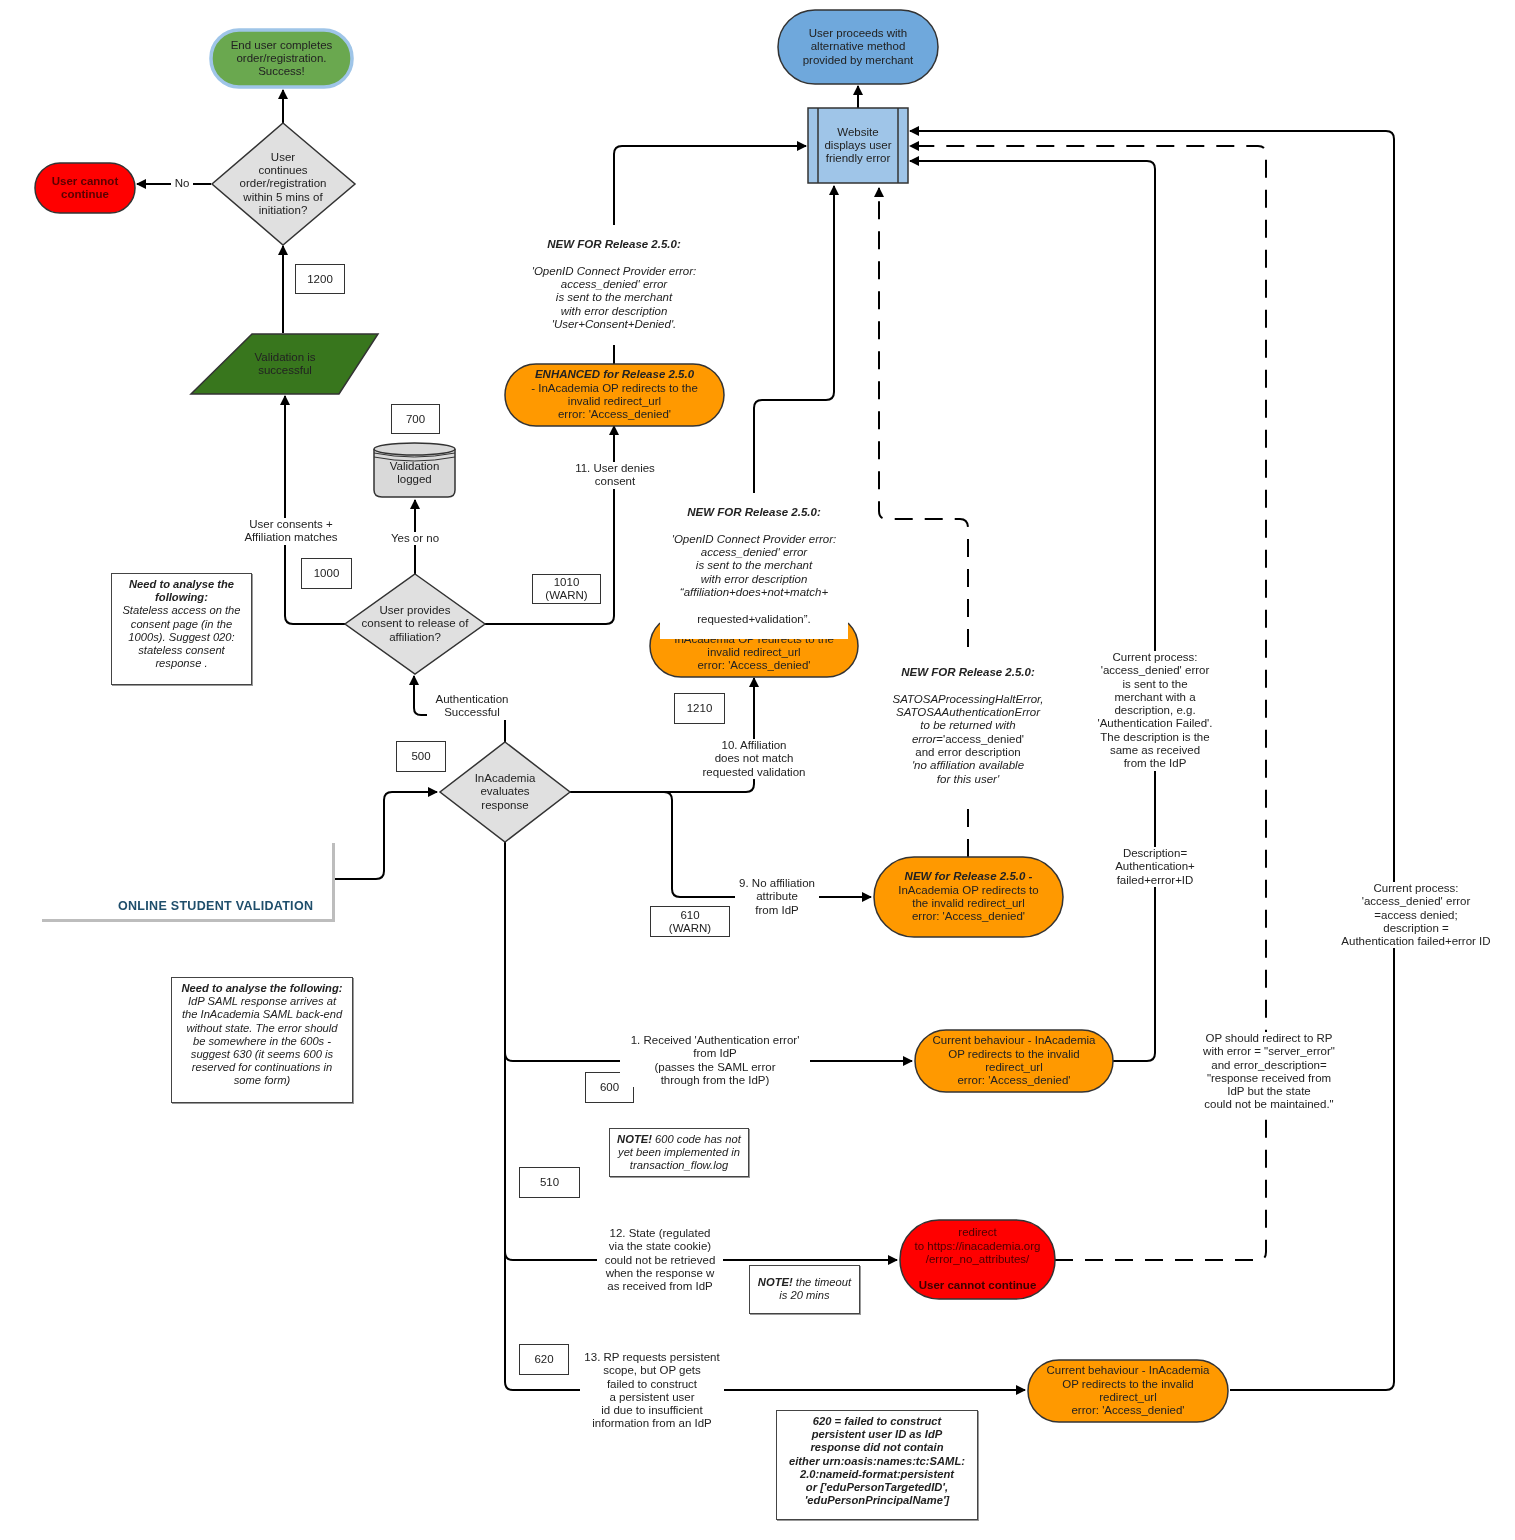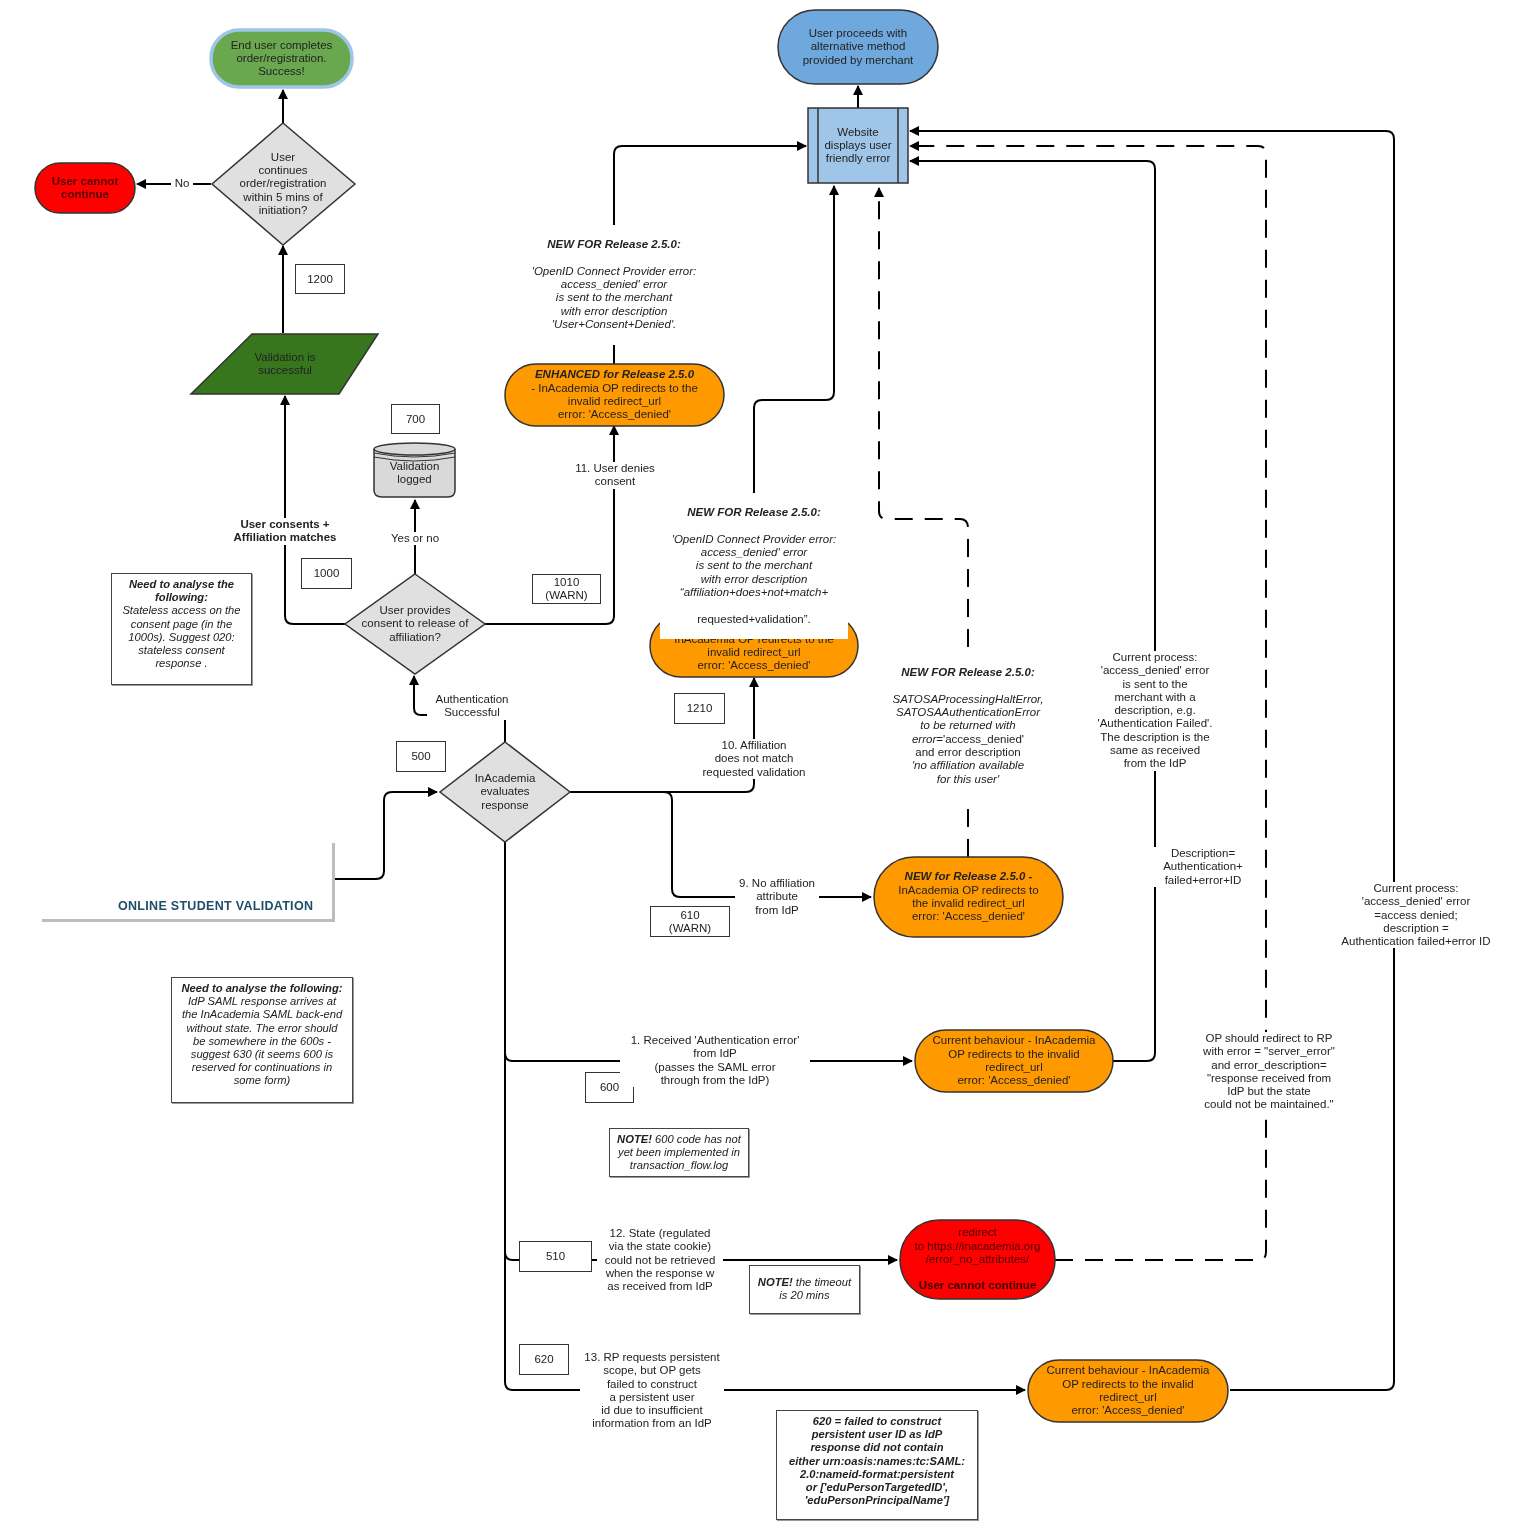--- a/index.html
+++ b/index.html
@@ -162,25 +162,25 @@
 <div class="box" style="left:295px;top:264px;width:50px;height:30px;">1200</div>
 <div class="box" style="left:391px;top:404px;width:49px;height:30px;">700</div>
 <div class="box" style="left:301px;top:558px;width:51px;height:31px;">1000</div>
 <div class="box" style="left:516px;top:574px;width:69px;height:30px;margin-left:16px;">1010
 (WARN)</div>
 <div class="box" style="left:674px;top:693px;width:51px;height:31px;">1210</div>
 <div class="box" style="left:396px;top:741px;width:50px;height:31px;">500</div>
 <div class="box" style="left:650px;top:906px;width:80px;height:31px;">610
 (WARN)</div>
 <div class="box" style="left:585px;top:1072px;width:49px;height:31px;">600</div>
-<div class="box" style="left:519px;top:1241px;width:73px;height:31px;">510</div>
+<div class="box" style="left:519px;top:1167px;width:61px;height:31px;">510</div>
 <div class="box" style="left:519px;top:1344px;width:50px;height:31px;">620</div>
 
 <div class="lbl bg" style="left:171px;top:177px;width:22px;">No</div>
-<div class="lbl bg" style="left:225px;top:518px;width:120px;font-weight:bold;">User consents +
+<div class="lbl bg" style="left:231px;top:518px;width:120px;">User consents +
 Affiliation matches</div>
 <div class="lbl bg" style="left:384px;top:532px;width:62px;">Yes or no</div>
 <div class="lbl bg" style="left:427px;top:693px;width:90px;">Authentication
 Successful</div>
 <div class="lbl bg" style="left:569px;top:462px;width:92px;">11. User denies
 consent</div>
 <div class="lbl bg" style="left:696px;top:739px;width:116px;">10. Affiliation
 does not match
 requested validation</div>
 <div class="lbl bg" style="left:735px;top:877px;width:84px;">9. No affiliation
@@ -231,21 +231,21 @@
 </div>
 <div class="lbl bg" style="left:1088px;top:651px;width:134px;">Current process:
 'access_denied' error
 is sent to the
 merchant with a
 description, e.g.
 'Authentication Failed'.
 The description is the
 same as received
 from the IdP</div>
-<div class="lbl bg" style="left:1153px;top:847px;width:100px;">Description=
+<div class="lbl bg" style="left:1105px;top:847px;width:100px;">Description=
 Authentication+
 failed+error+ID</div>
 <div class="lbl bg" style="left:1333px;top:882px;width:166px;">Current process:
 'access_denied' error
 =access denied;
 description =
 Authentication failed+error ID</div>
 <div class="lbl bg" style="left:1193px;top:1032px;width:152px;">OP should redirect to RP
 with error = "server_error"
 and error_description=

